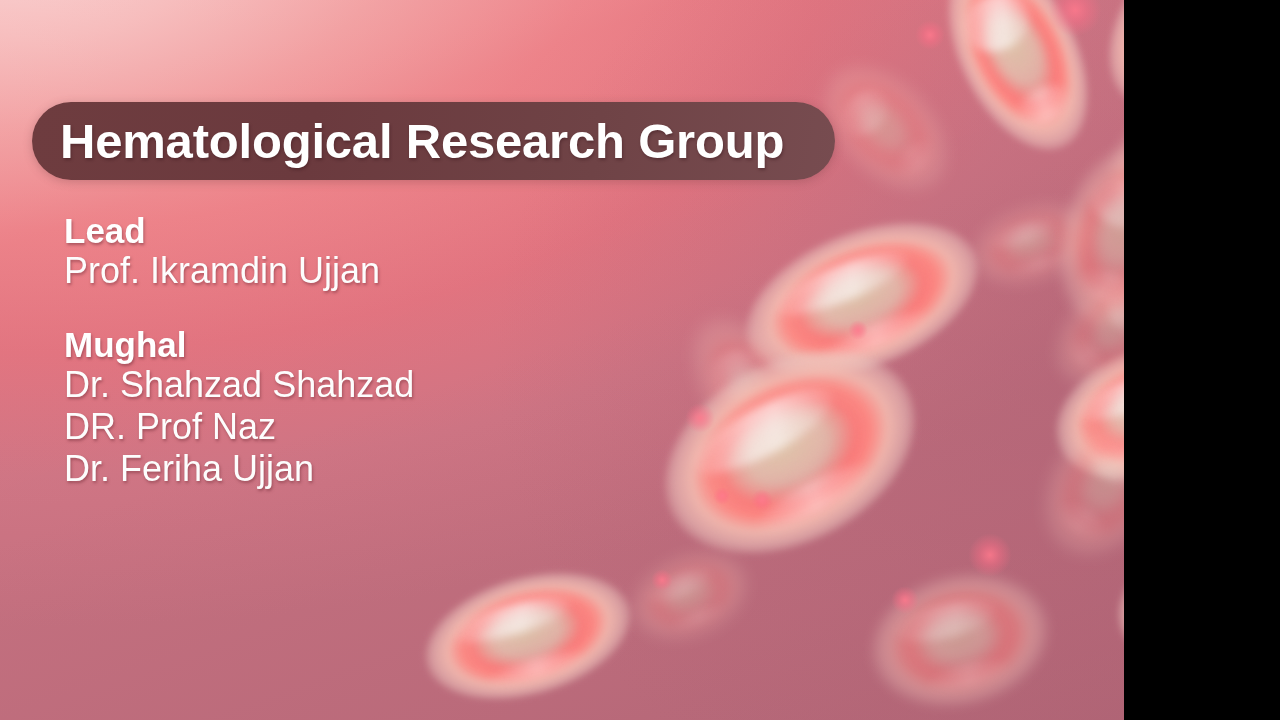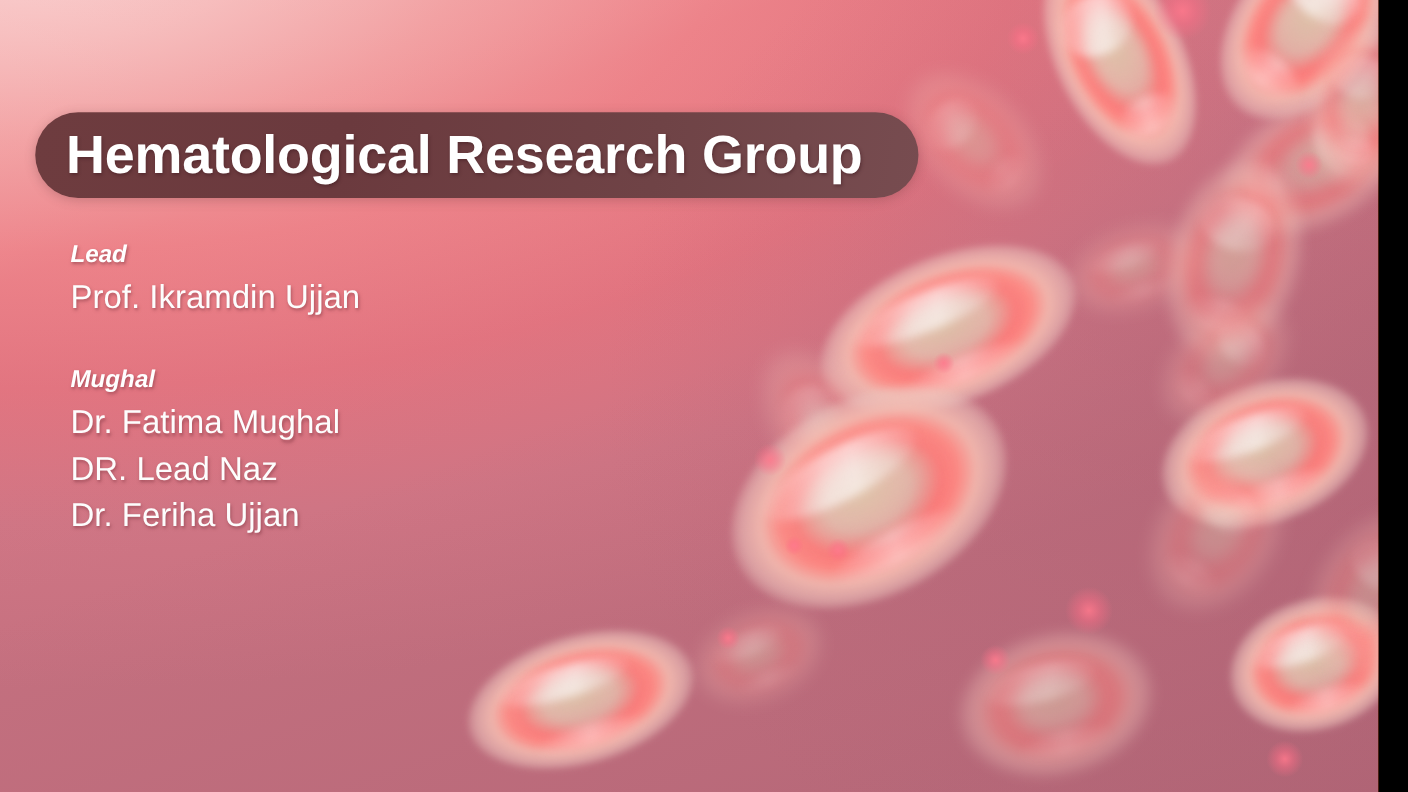--- a/index.html
+++ b/index.html
@@ -3,25 +3,25 @@
 <meta charset="utf-8">
 <title>Hematological Research Group</title>
 <style>
   html, body {
     margin: 0;
     padding: 0;
     background: #000;
   }
   .slide {
     position: relative;
-    width: 1253px;
+    width: 1124px;
     height: 720px;
     overflow: hidden;
     font-family: "Liberation Sans", sans-serif;
-    background: #c2410c;
+    background: #404040;
   }
 
   
   .bg-base {
     position: absolute; inset: 0;
     background:
       radial-gradient(120% 95% at 2% -8%,
         #f7cfcf 0%, #f4b6b6 14%, #f09a9c 27%,
         #ec8188 42%, #e1737f 60%, #cf7584 78%, #c4707f 100%);
   }
@@ -138,29 +138,28 @@
   }
 
   
   .content {
     position: absolute;
     left: 64px; top: 212px;
     width: 560px;
   }
   .label {
     color: #ffffff;
-    font-size: 22px;
+    font-size: 35px;
     font-weight: bold;
     line-height: 38px;
     text-shadow: 1px 2px 3px rgba(120,50,60,0.55);
-    font-style: italic;
   }
   .name {
     color: #fdfdfd;
-    font-size: 30px;
+    font-size: 36px;
     font-weight: normal;
     line-height: 42px;
     text-shadow: 1px 2px 3px rgba(120,50,60,0.55);
   }
   .gap { height: 34px; }
 </style>
 </head>
 <body>
 
 <div class="slide">
@@ -296,18 +295,18 @@
 
   <div class="title-pill">
     <div class="title-text">Hematological Research Group</div>
   </div>
 
   <div class="content">
     <div class="label">Lead</div>
     <div class="name">Prof. Ikramdin Ujjan</div>
     <div class="gap"></div>
     <div class="label">Mughal</div>
-    <div class="name">Dr. Fatima Mughal</div>
-    <div class="name">DR. Lead Naz</div>
+    <div class="name">Dr. Shahzad Shahzad</div>
+    <div class="name">DR. Prof Naz</div>
     <div class="name">Dr. Feriha Ujjan</div>
   </div>
 
 </div>
 
 </body></html>

